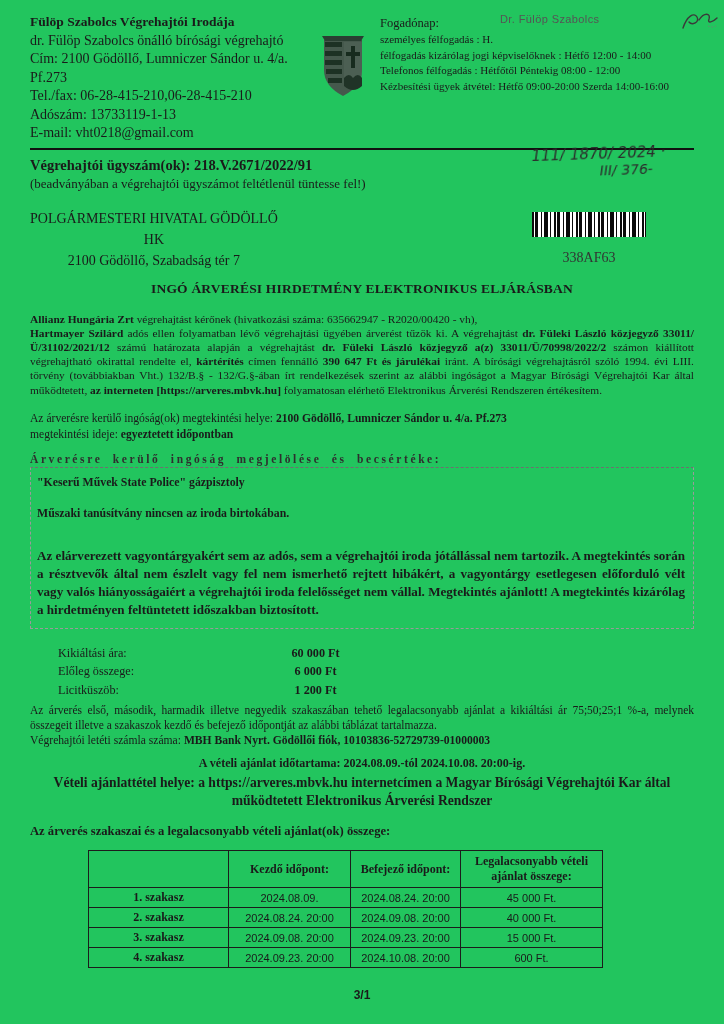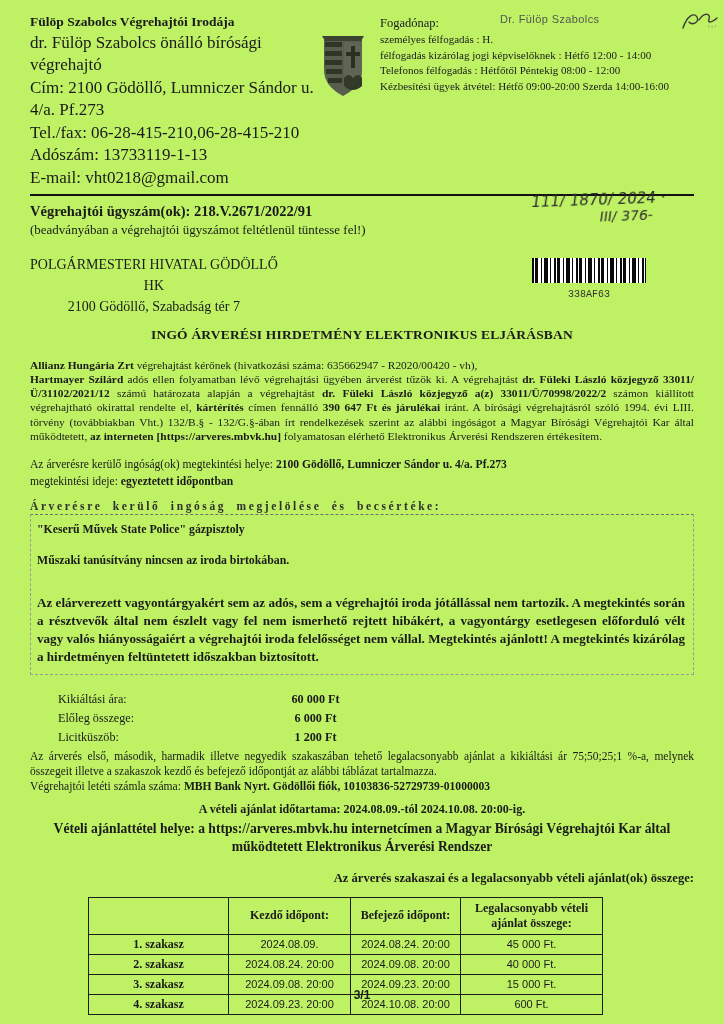--- a/index.html
+++ b/index.html
@@ -1,31 +1,31 @@
 <!DOCTYPE html>
 <html lang="hu"><head>
 <meta charset="utf-8">
 <style>
   * { box-sizing: border-box; margin: 0; padding: 0; }
   html, body { background: #e8e8e8; }
   .page {
     position: relative;
     width: 724px; height: 1024px;
     margin: 0 auto;
-    background: #bef264;
+    background: #22c55e;
     color: #1a1a1a;
     font-family: "Liberation Serif", serif;
     padding: 14px 30px 0 30px;
     overflow: hidden;
   }
   
   .header-row { display: flex; align-items: flex-start; }
   .office { width: 290px; flex: 0 0 290px; }
   .office .name { font-weight: bold; font-size: 13.5px; margin-bottom: 2px; }
-  .office .line { font-size: 17px; line-height: 1.32; }
+  .office .line { font-size: 14px; line-height: 1.32; }
   .crest { flex: 0 0 52px; padding-top: 16px; filter: blur(.4px); opacity: .88; }
   .reception { flex: 1; padding-left: 8px; position: relative; }
   .reception .rtitle { font-size: 12.5px; line-height: 1.45; }
   .reception .line { font-size: 11px; line-height: 1.42; }
   .stamp-name {
     position: absolute; top: -1px; left: 128px;
     font-size: 11px; color: #555; font-family: "Liberation Sans", sans-serif;
     letter-spacing: .4px; filter: blur(.3px);
   }
   .signature { position: absolute; top: 10px; right: 4px; }
@@ -45,21 +45,21 @@
   .recipient-row { display: flex; justify-content: space-between; margin-top: 16px; }
   .recipient { font-size: 14px; line-height: 1.5; text-align: center; }
   .barcode-wrap { margin-right: 48px; margin-top: 4px; text-align: center; }
   .barcode {
     width: 114px; height: 25px;
     background: repeating-linear-gradient(90deg,
       #0a0a0a 0 2px, #fff 2px 3px, #0a0a0a 3px 6px, #fff 6px 9px,
       #0a0a0a 9px 10px, #fff 10px 12px, #0a0a0a 12px 16px, #fff 16px 18px,
       #0a0a0a 18px 19px, #fff 19px 22px);
   }
-  .barcode-label { font-family: Liberation Mono, monospace; font-size: 10px; color: #333; margin-top: 6px; }
+  .barcode-label { font-family: Liberation Serif, serif; font-size: 14px; color: #333; margin-top: 13px; }
   
   .doc-title { text-align: center; font-weight: bold; font-size: 13.5px; letter-spacing: .2px; margin-top: 10px; }
   .para { font-size: 11.4px; line-height: 1.24; text-align: justify; margin-top: 15px; }
   .viewing { font-size: 11.6px; line-height: 1.45; margin-top: 14px; }
   .spaced-heading {
     margin-top: 9px; font-weight: bold; font-size: 11.5px; color: #2e2e2e;
     letter-spacing: 2.6px; word-spacing: 5px; filter: blur(.25px);
   }
   .item-box {
     margin-top: 2px; border: 1px dashed #9a9a9a; border-top: 1px dashed #6f6f6f;
@@ -71,21 +71,21 @@
   
   .pricing { margin-top: 15px; font-size: 12.2px; }
   .price-row { display: flex; line-height: 1.55; }
   .price-row .plabel { flex: 0 0 200px; margin-left: 28px; }
   .price-row .pvalue { flex: 0 0 115px; text-align: center; font-weight: bold; }
   .stages-note { font-size: 11.5px; line-height: 1.3; margin-top: 3px; text-align: justify; }
   .account { font-size: 11.6px; margin-top: 1px; }
   
   .bid-period { text-align: center; font-weight: bold; font-size: 12px; margin-top: 9px; }
   .bid-place { text-align: center; font-weight: bold; font-size: 13.6px; line-height: 1.3; margin: 3px auto 0; max-width: 640px; }
-  .table-title { text-align: right; font-weight: bold; font-size: 12.6px; margin-top: 15px; }
+  .table-title { text-align: left; font-weight: bold; font-size: 12.6px; margin-top: 15px; }
   
   table.stages { border-collapse: collapse; margin: 11px 0 0 58px; table-layout: fixed; }
   table.stages, table.stages th, table.stages td { border: 1.6px solid #1c1c1c; }
   table.stages th { font-weight: bold; font-size: 12px; padding: 3px 4px; text-align: center; height: 36px; }
   table.stages td { font-size: 11.6px; padding: 2px 4px; text-align: center; height: 20px; font-family: "Liberation Sans", sans-serif; font-size: 11px; }
   table.stages td:first-child { font-weight: bold; font-family: "Liberation Serif", serif; font-size: 12px; }
   .col-stage { width: 140px; } .col-start { width: 122px; } .col-end { width: 110px; } .col-min { width: 142px; }
   
   .footer { position: absolute; bottom: 22px; left: 0; width: 100%; text-align: center;
     font-family: "Liberation Sans", sans-serif; font-weight: bold; font-size: 12px; }

